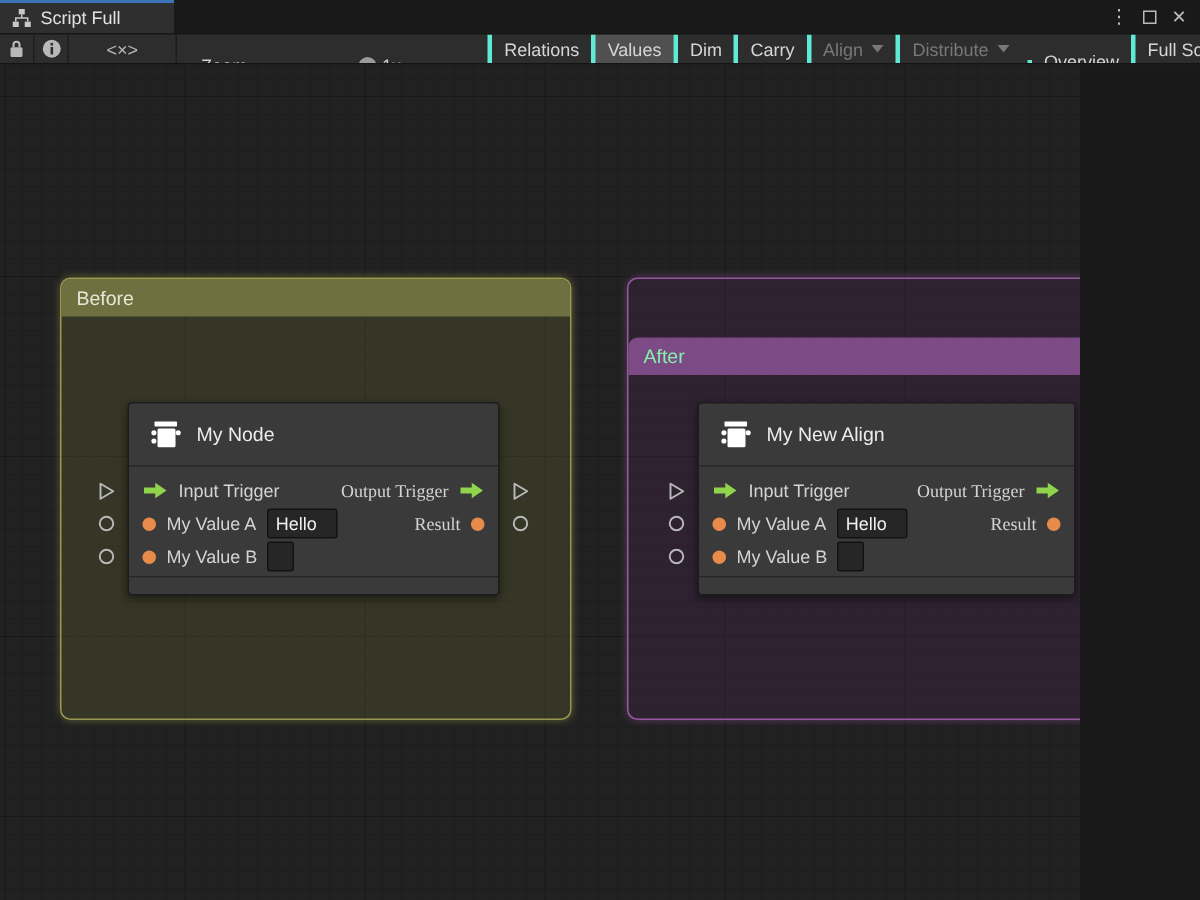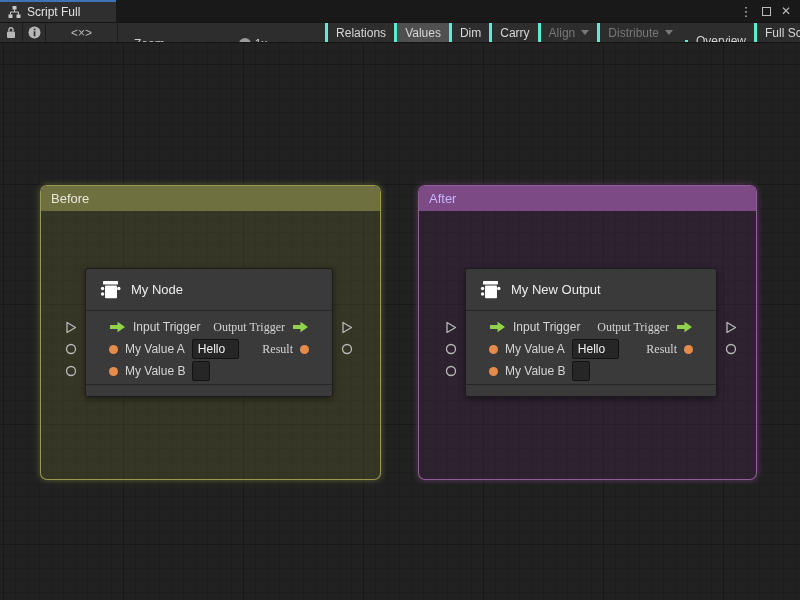--- a/index.html
+++ b/index.html
@@ -28,45 +28,45 @@
   .tb-group-right .tb-btn { border-left:3px solid #5eead4; border-right:none; }
   .graph-name { display:flex; align-items:center; gap:7px; padding:0 10px 0 14px; color:#cfcfcf; white-space:nowrap; }
   .zoom-ctl { display:flex; align-items:center; gap:8px; padding:0 8px 0 16px;margin-top:21px; }
   .zoom-track { position:relative; width:74px; height:2px; background:#8a8a8a; border-radius:1px; }
   .zoom-knob { position:absolute; right:-4px; top:-5px; width:12px; height:12px; border-radius:50%; background:#9b9b9b; }
   .zoom-val { color:#cfcfcf; }
   .caret-down { width:0; height:0; border-left:4px solid transparent; border-right:4px solid transparent; border-top:5px solid #787878; margin-left:6px; }
   .fullscreen-btn { width:46px; overflow:hidden; justify-content:flex-start; }
 
   
-  .canvas { position:relative; width:800px; height:557px; background-color:#212121;
+  .canvas { position:relative; width:720px; height:557px; background-color:#212121;
     background-image:
       linear-gradient(to right, #181818 1px, transparent 1px),
       linear-gradient(to bottom, #181818 1px, transparent 1px),
       linear-gradient(to right, #1d1d1d 1px, transparent 1px),
       linear-gradient(to bottom, #1d1d1d 1px, transparent 1px);
     background-size:120px 120px,120px 120px,12px 12px,12px 12px;
     background-position:3px 21px,3px 21px,3px 21px,3px 21px;
     overflow:hidden; }
 
   
   .group { position:absolute; border-radius:7px; }
   .group-header { height:25px; display:flex; align-items:center; padding:0 10px; font-size:13px; border-radius:6px 6px 0 0; }
   .group.before { left:40px; top:142px; width:341px; height:295px; background:rgba(130,130,58,0.22); border:1px solid rgba(185,185,95,0.75); box-shadow:0 0 6px rgba(175,175,85,0.45); }
   .group.before .group-header { background:#6e7040; color:#e8e8d9; }
   .group.after { left:418px; top:142px; width:339px; height:295px; background:rgba(88,40,98,0.25); border:1px solid rgba(186,110,196,0.75); box-shadow:0 0 6px rgba(170,95,180,0.45); }
-  .group.after .group-header { background:#7c4a84; color:#c4b5fd; }
+  .group.after .group-header { background:#7c4a84; color:#86efac;margin-top:39px; }
 
   
   .node-wrap { position:absolute; top:225px; }
   .node { position:relative; background:#3a3a3a; border:1px solid #1c1c1c; border-radius:3px; box-shadow:0 2px 6px rgba(0,0,0,0.45); }
   .node-header { height:42px; display:flex; align-items:center; gap:9px; padding:0 12px; border-bottom:1px solid #262626; }
   .node-title { font-size:13px; color:#ececec; white-space:nowrap; }
   .node-rows { padding:5px 0 2px; }
-  .node-row { height:22px; display:flex; align-items:center; padding:0 23px; }
+  .node-row { height:22px; display:flex; align-items:center; padding:0 9px; }
   .row-left { display:flex; align-items:center; gap:7px; }
   .row-right { margin-left:auto; display:flex; align-items:center; gap:7px;font-family:Liberation Serif, serif; }
   .port-label { color:#d4d4d4; font-size:12px; white-space:nowrap; }
   .value-dot { width:9px; height:9px; border-radius:50%; background:#e78b4a; flex:none; }
   .node-footer { height:12px; border-top:1px solid #262626; border-radius:0 0 3px 3px; background:#3a3a3a; }
   .value-input { background:#262626; border:1px solid #121212; border-radius:2px; color:#efefef; font-family:"Liberation Sans",sans-serif; font-size:12px; height:20px; padding:0 5px; outline:none; }
   .value-input.hello { width:47px; }
   .value-input.empty { width:18px; }
 
   
@@ -235,21 +235,21 @@
     <div class="node-wrap" style="left:465px; width:252px;">
       <div class="node">
         <div class="node-header">
           <svg width="24" height="22" viewBox="0 0 24 22">
             <rect x="5" y="2" width="15" height="3.4" rx="0.5" fill="#ffffff"></rect>
             <rect x="7" y="6.6" width="12" height="12.6" rx="1" fill="#ffffff"></rect>
             <circle cx="4.6" cy="9.5" r="1.7" fill="#ffffff"></circle>
             <circle cx="4.6" cy="15" r="1.7" fill="#ffffff"></circle>
             <circle cx="20.8" cy="9.5" r="1.7" fill="#ffffff"></circle>
           </svg>
-          <span class="node-title">My New Output</span>
+          <span class="node-title">My New Align</span>
         </div>
         <div class="node-rows">
           <div class="node-row">
             <div class="row-left">
               <svg width="17" height="12" viewBox="0 0 17 12">
                 <path d="M1 4 h7.5 V0.8 L16 6 L8.5 11.2 V8 H1 Z" fill="#90d44b"></path>
               </svg>
               <span class="port-label">Input Trigger</span>
             </div>
             <div class="row-right">

